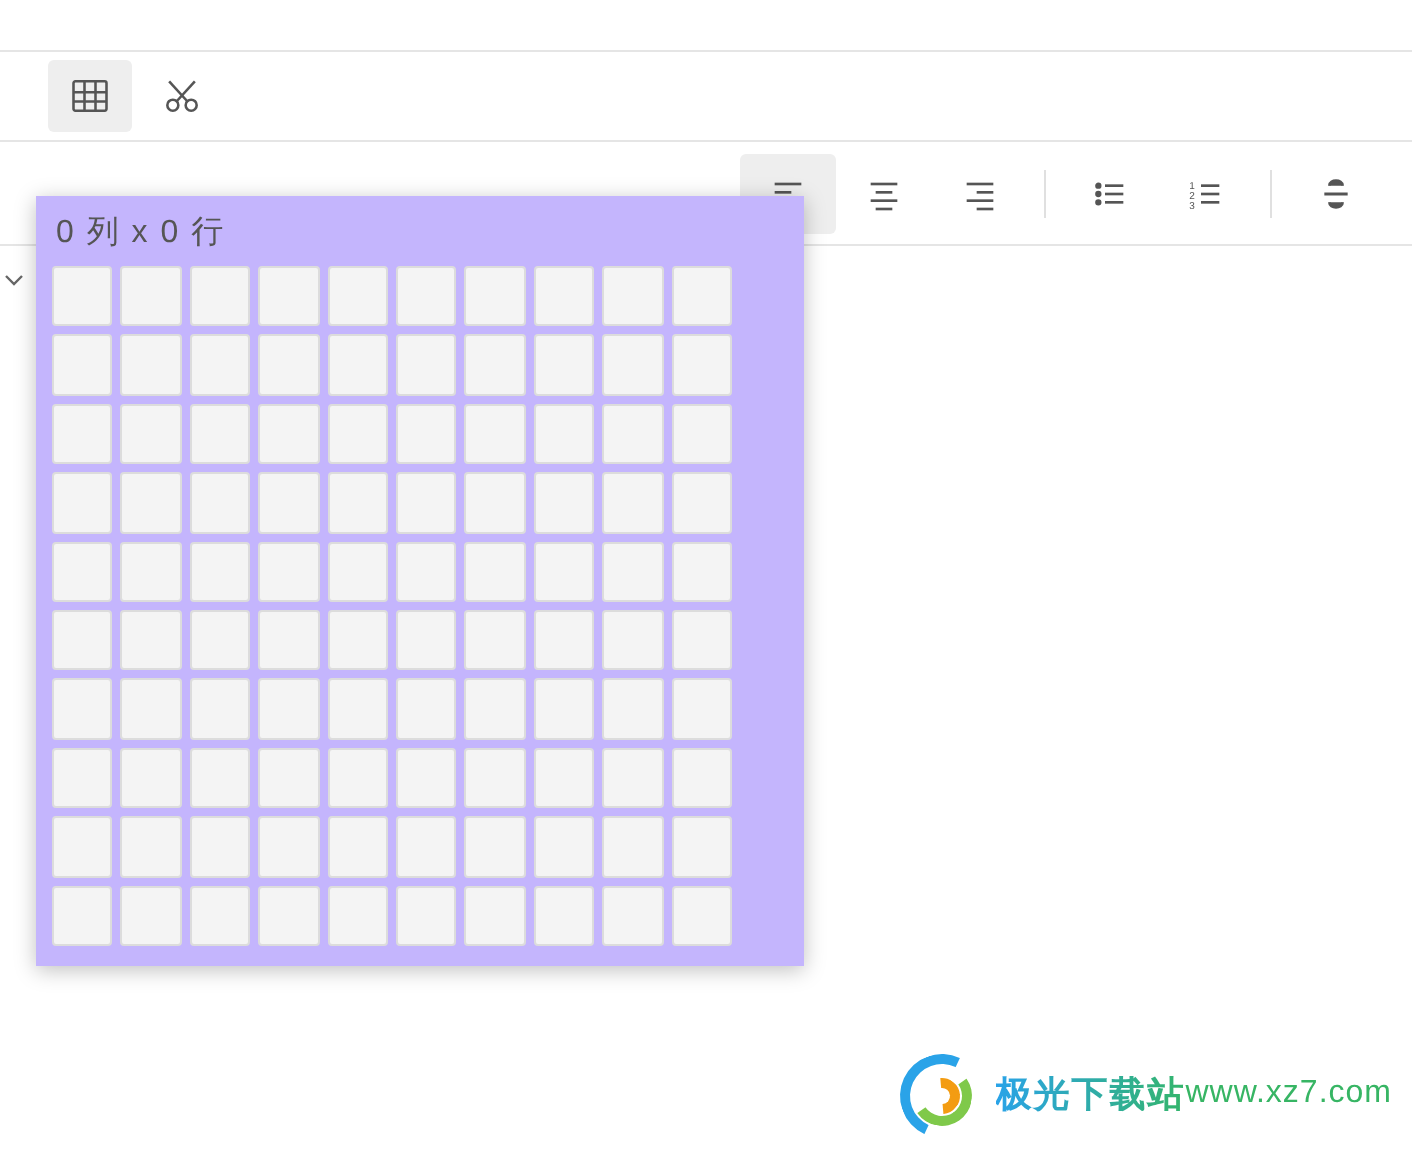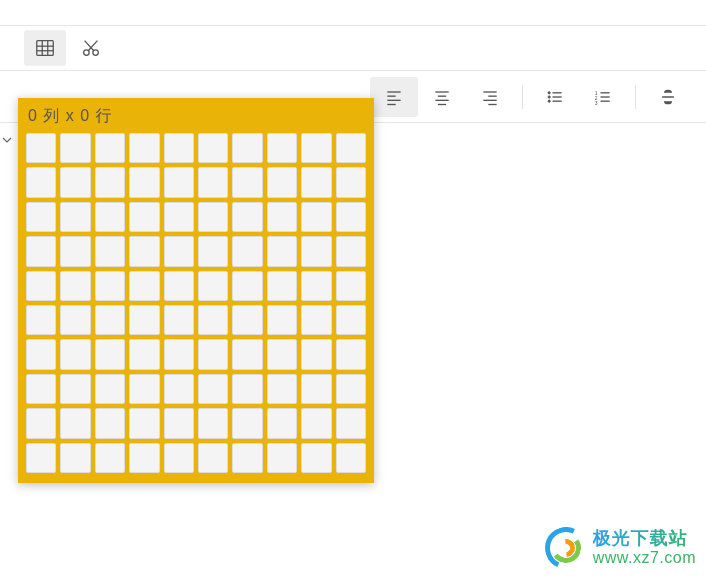--- a/index.html
+++ b/index.html
@@ -67,22 +67,22 @@
     height: 24px;
     background: #e0e0e0;
     margin: 0 8px;
   }
 
   
   .table-panel {
     position: absolute;
     left: 18px;
     top: 98px;
-    width: 356px;
-    background: #eab308;
+    width: 384px;
+    background: #c4b5fd;
     box-shadow: 0 2px 10px rgba(0,0,0,0.25);
     padding: 6px 8px 10px 8px;
     z-index: 10;
   }
   .table-label {
     font-size: 16px;
     color: #555;
     padding: 2px 0 6px 2px;
     letter-spacing: 1px;
   }
@@ -128,21 +128,21 @@
     width: 42px; height: 42px;
     position: relative;
   }
   .wm-swirl .ring {
     position: absolute; border-radius: 50%;
     border: 5px solid transparent;
   }
   .wm-swirl .r1 { width:42px;height:42px;left:0;top:0;border-top-color:#2aa3e8;border-left-color:#2aa3e8;transform:rotate(-20deg);}
   .wm-swirl .r2 { width:30px;height:30px;left:6px;top:6px;border-bottom-color:#7fc94a;border-right-color:#7fc94a;transform:rotate(10deg);}
   .wm-swirl .r3 { width:18px;height:18px;left:12px;top:12px;border-top-color:#f39c12;border-right-color:#f39c12;transform:rotate(40deg);}
-  .wm-text { display:flex; flex-direction:column; line-height:1.1; }
+  .wm-text { display:flex; flex-direction:row; line-height:1.1; }
   .wm-title {
     font-size: 18px;
     font-weight: 600;
     background: linear-gradient(90deg,#2aa3e8,#34b56a);
     -webkit-background-clip: text;
     background-clip: text;
     color: transparent;
     letter-spacing: 1px;
   }
   .wm-url {

